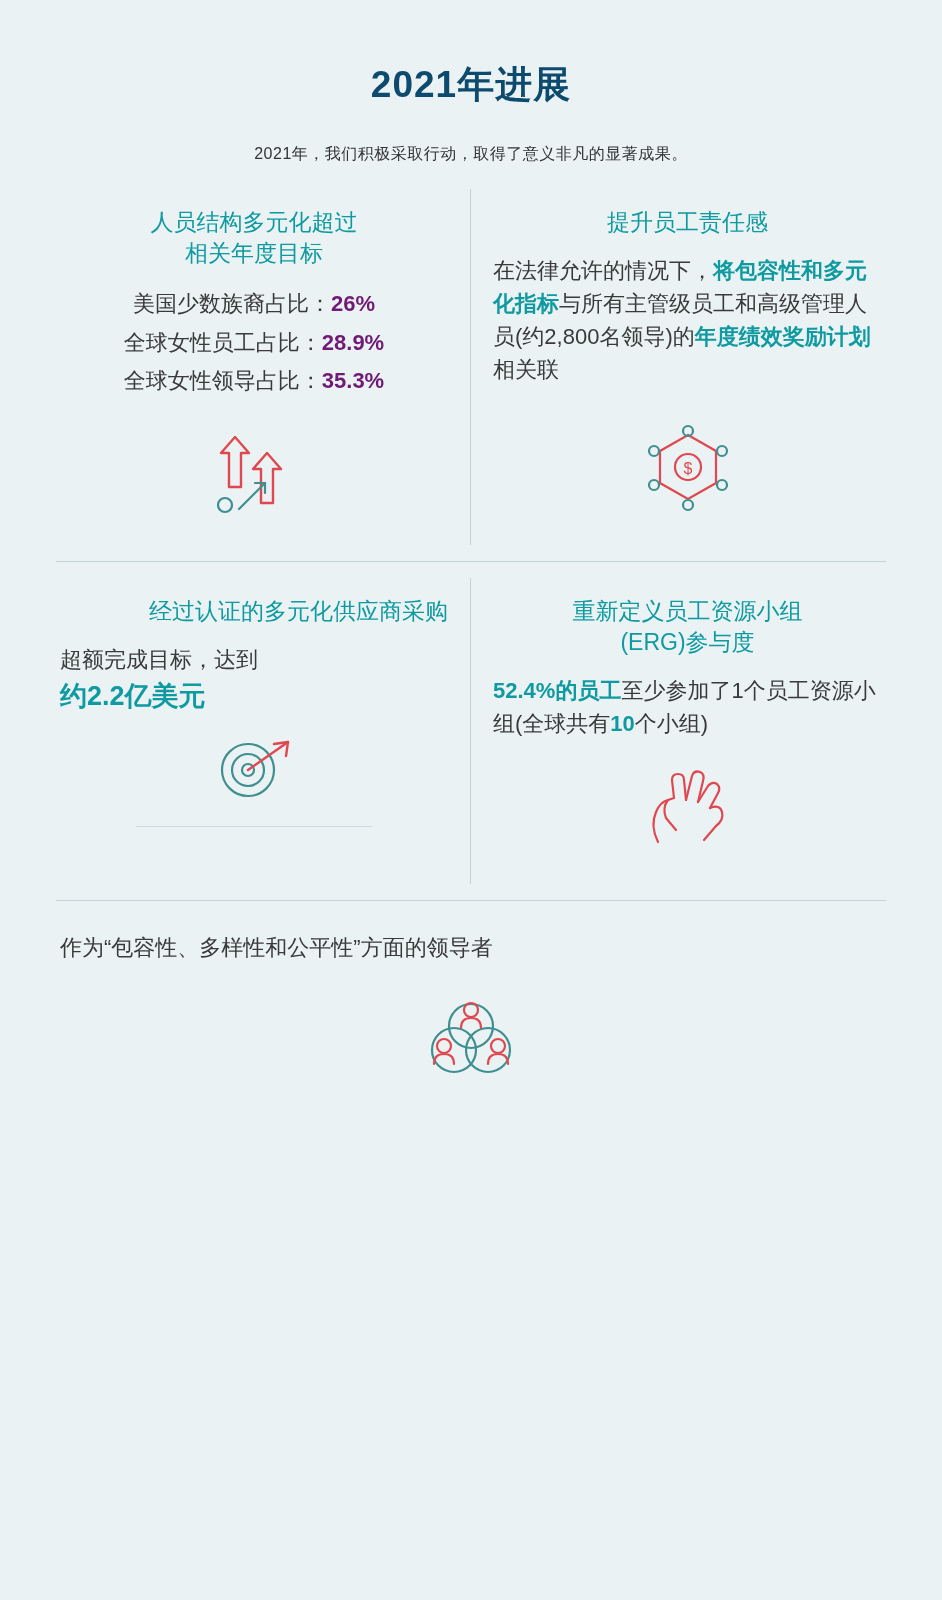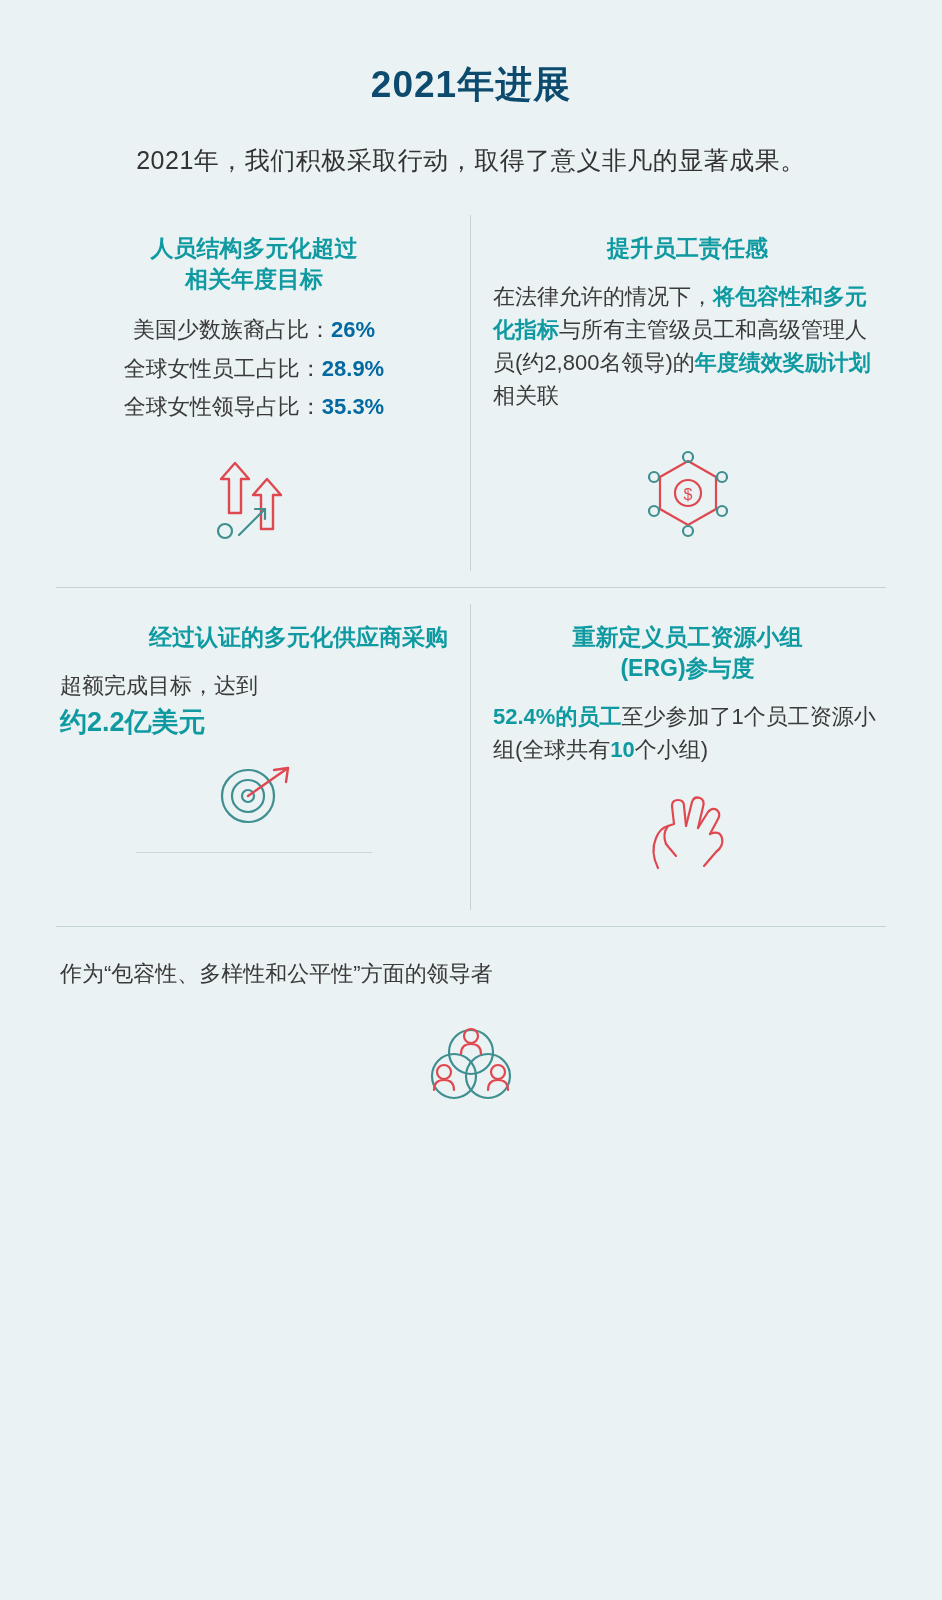--- a/index.html
+++ b/index.html
@@ -24,23 +24,23 @@
   .title {
     text-align: center;
     font-size: 37px;
     font-weight: bold;
     color: #0c4a6e;
     letter-spacing: 1px;
     margin: 14px 0 34px 0;
   }
   .intro {
     text-align: center;
-    font-size: 25px;
+    font-size: 16px;
     color: #333;
-    margin: 0 0 38px 0;
+    margin: 0 0 24px 0;
     letter-spacing: 0.5px;
   }
 
   .rule {
     height: 1px;
     background: #c3d3d6;
     margin: 16px 18px;
   }
   .rule.inner {
     margin: 14px 76px;
@@ -57,21 +57,21 @@
     padding: 14px 22px 18px 22px;
     display: flex;
     flex-direction: column;
   }
   .col.divider-right {
     border-right: 1px solid #c3d3d6;
   }
 
   .h {
     color: #0e9aa0;
-    font-weight: bold;
+    font-weight: normal;
     font-size: 23px;
     line-height: 1.35;
     text-align: center;
     margin: 4px 0 16px 0;
   }
   .h.left {
     text-align: right;
   }
 
   .body-text {
@@ -88,21 +88,21 @@
     font-weight: bold;
   }
 
   .statlist {
     font-size: 22px;
     line-height: 1.75;
     text-align: center;
     color: #3a3a3a;
   }
   .statlist .v {
-    color: #0369a1;
+    color: #701a75;
     font-weight: bold;
   }
 
   .icon-wrap {
     display: flex;
     justify-content: center;
     align-items: flex-end;
     flex: 1 1 auto;
     padding-top: 16px;
     min-height: 104px;

